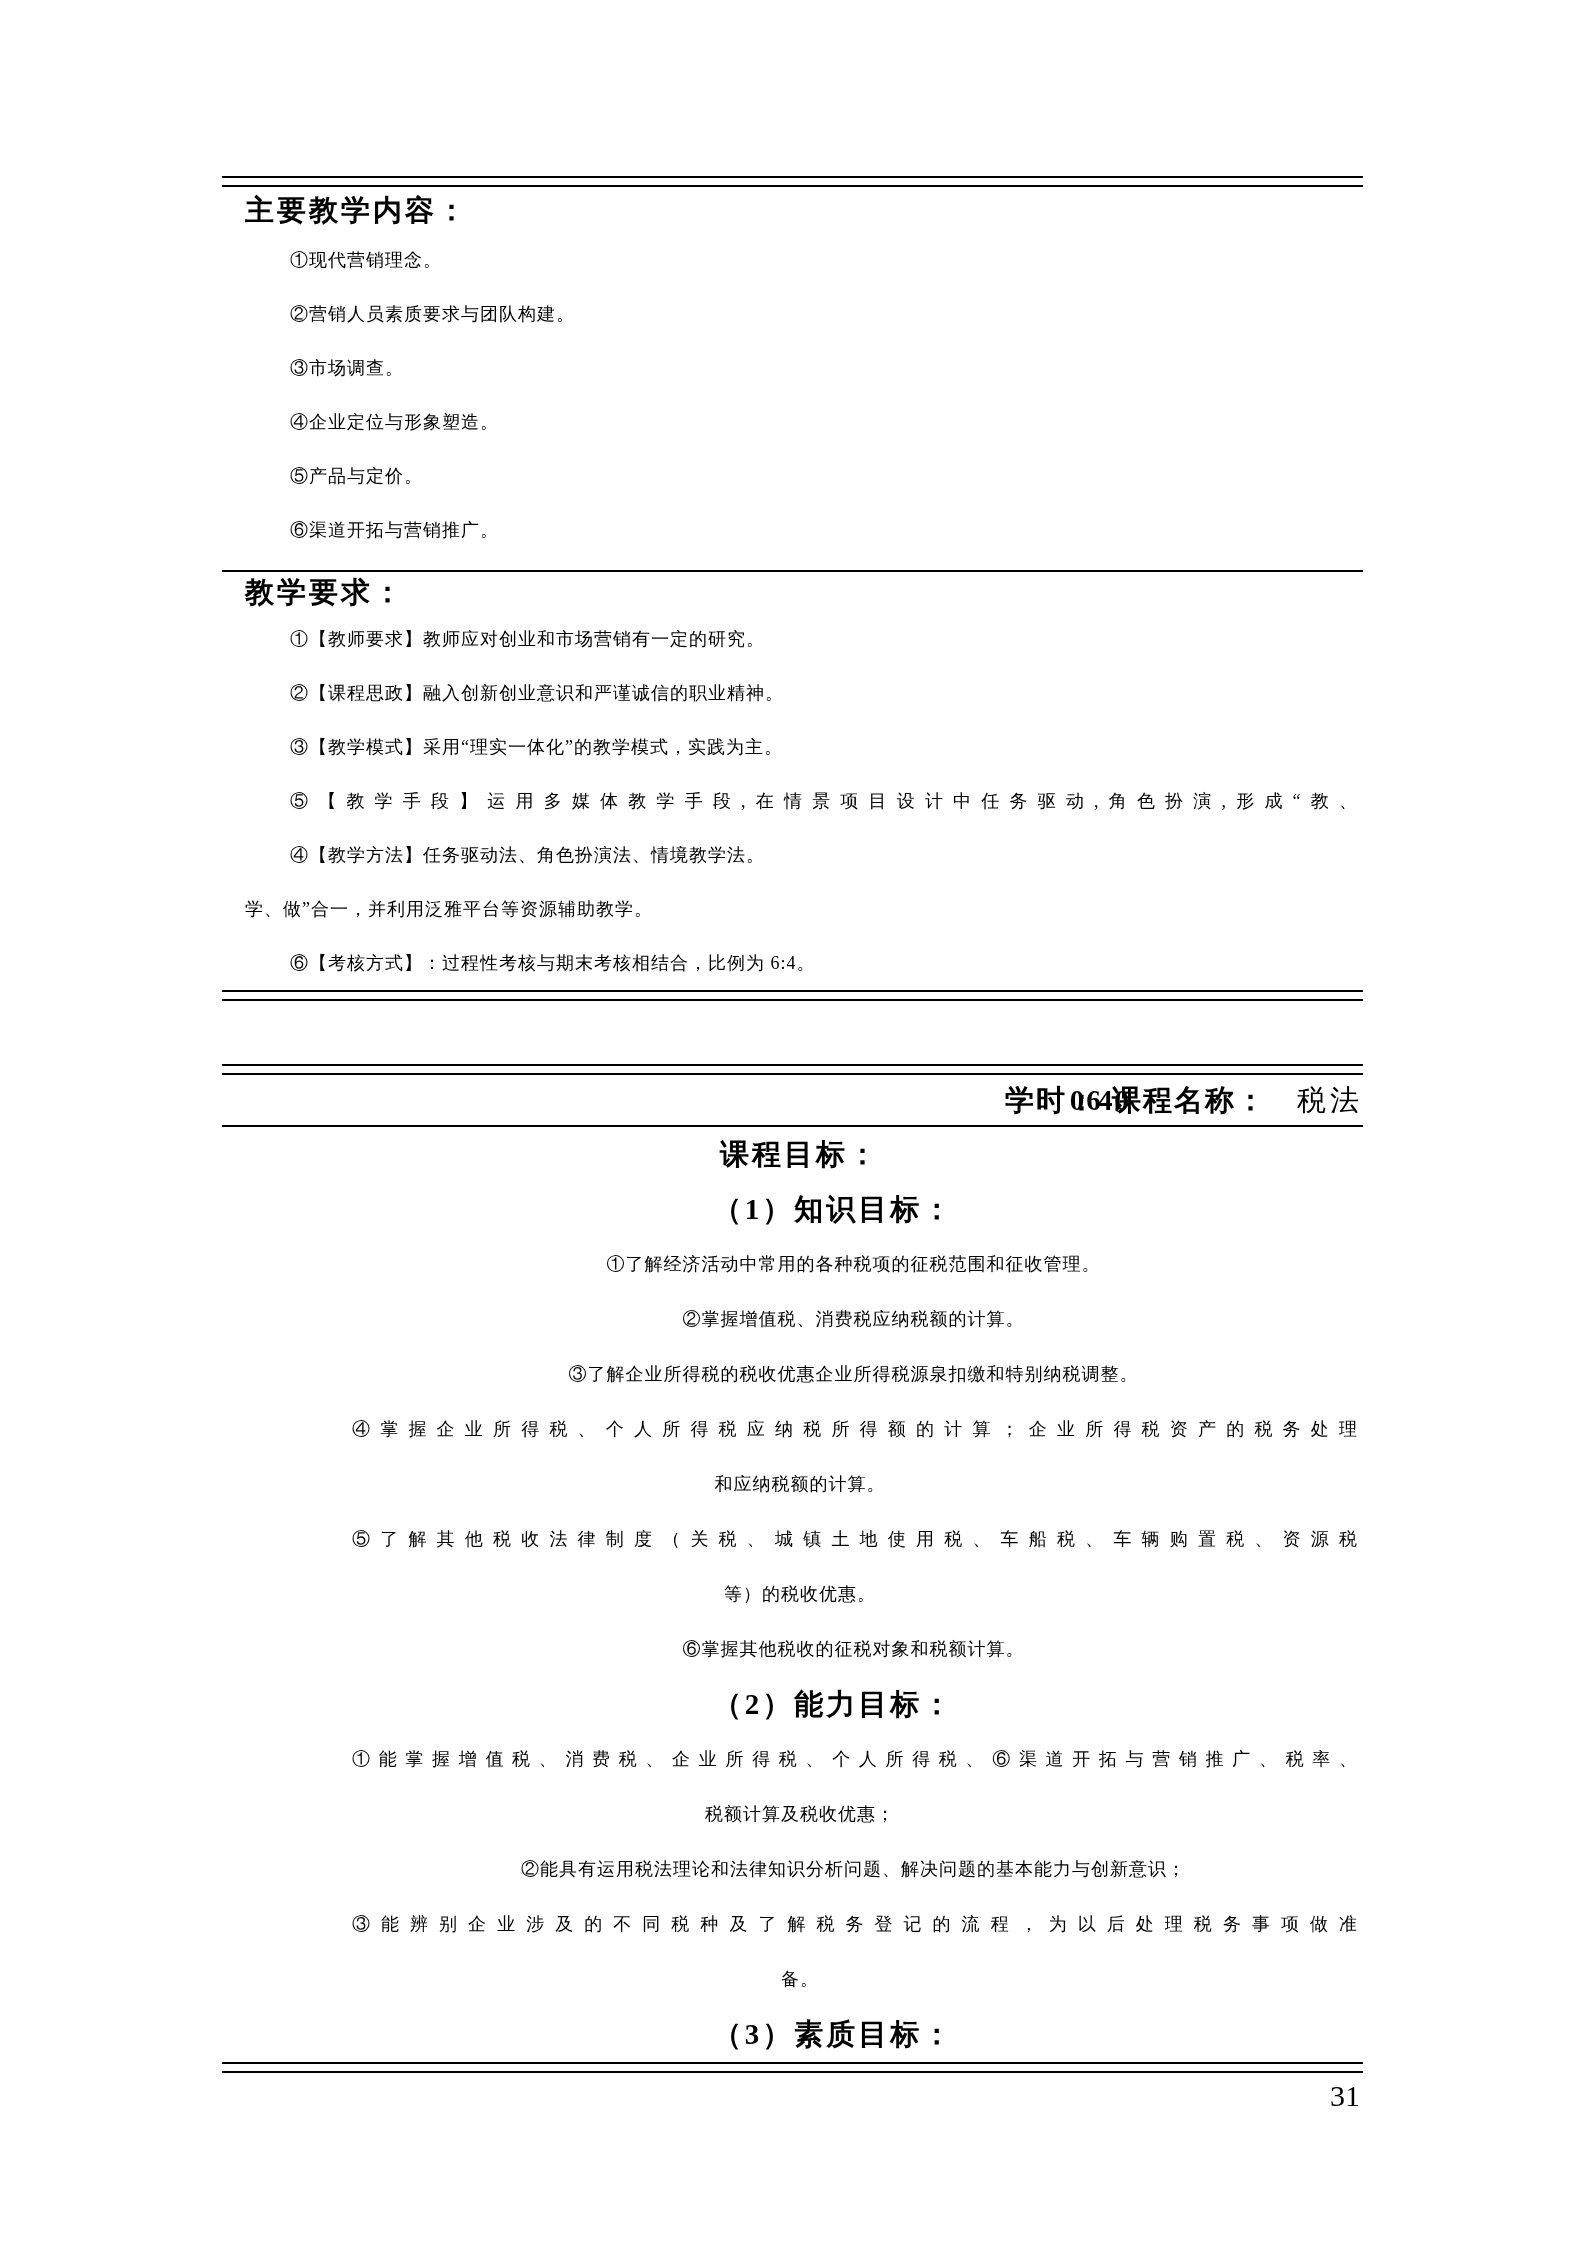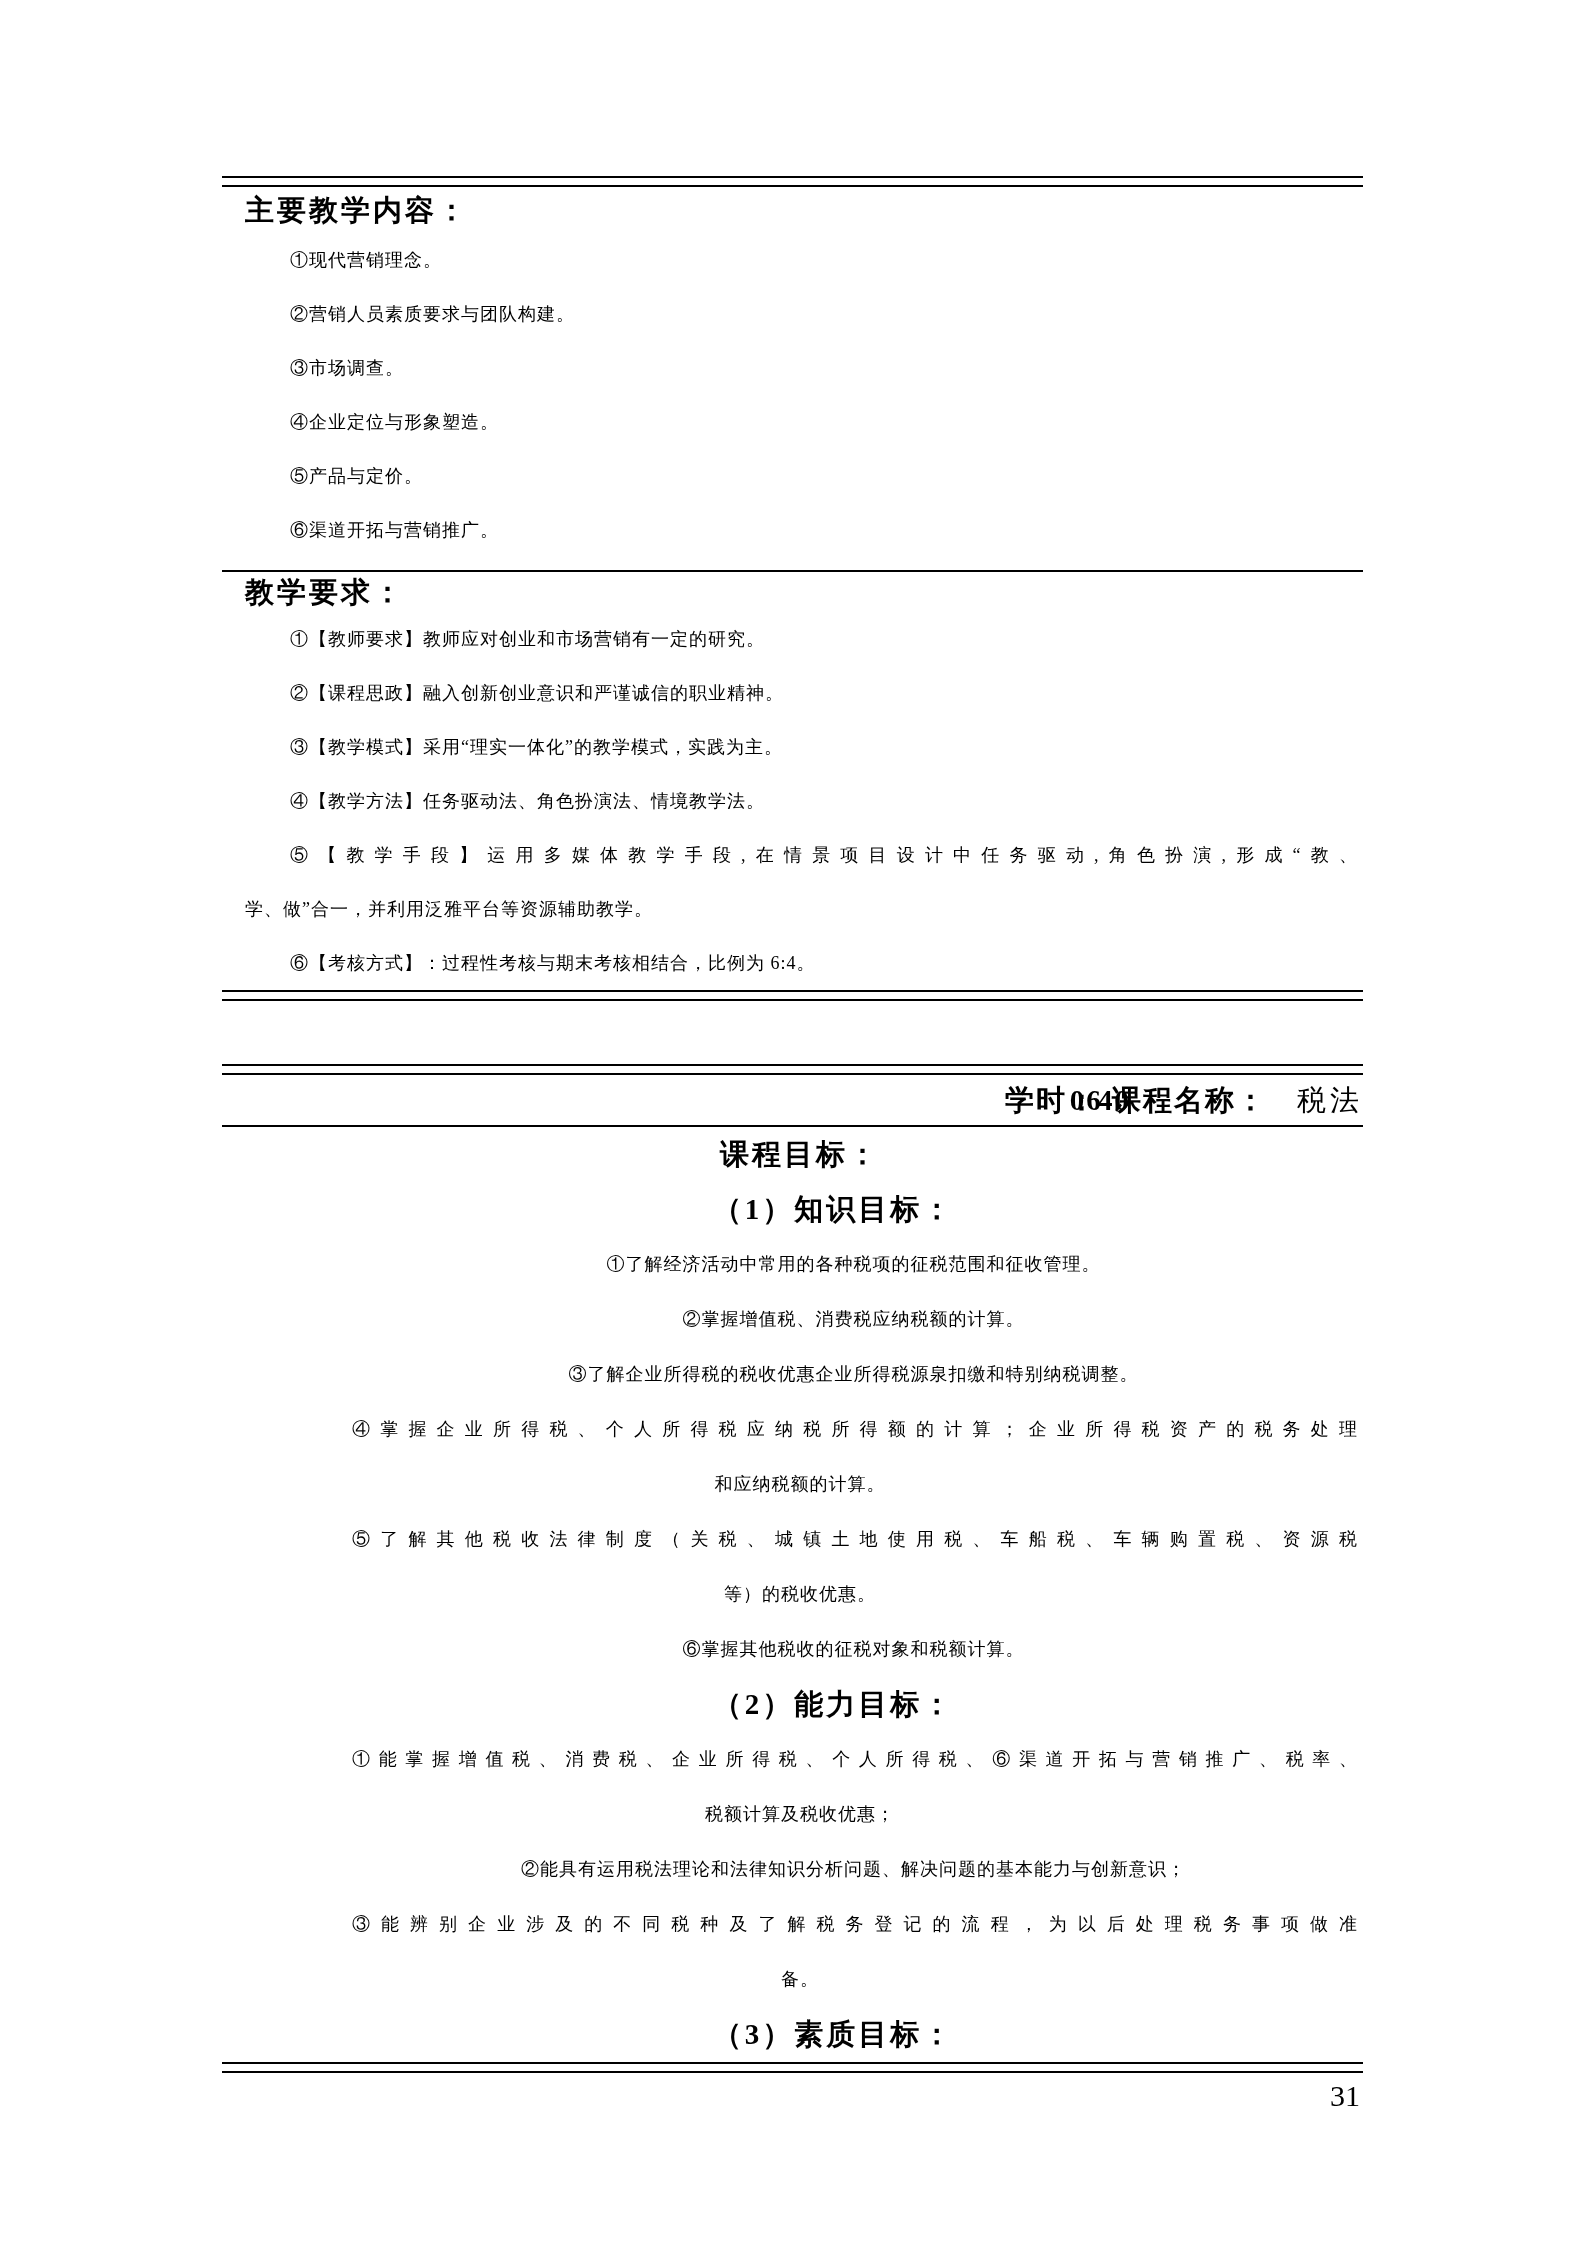--- a/index.html
+++ b/index.html
@@ -50,22 +50,22 @@
   <div class="line ind1">⑥渠道开拓与营销推广。</div>
 
   <div class="spacer13"></div>
   <div class="srule"></div>
 
   <div class="line h th2">教学要求：</div>
 
   <div class="line ind1">①【教师要求】教师应对创业和市场营销有一定的研究。</div>
   <div class="line ind1">②【课程思政】融入创新创业意识和严谨诚信的职业精神。</div>
   <div class="line ind1">③【教学模式】采用“理实一体化”的教学模式，实践为主。</div>
+  <div class="line ind1 full">⑤【教学手段】运用多媒体教学手段,在情景项目设计中任务驱动,角色扮演,形成“教、</div>
   <div class="line ind1">④【教学方法】任务驱动法、角色扮演法、情境教学法。</div>
-  <div class="line ind1 full">⑤【教学手段】运用多媒体教学手段,在情景项目设计中任务驱动,角色扮演,形成“教、</div>
   <div class="line">学、做”合一，并利用泛雅平台等资源辅助教学。</div>
   <div class="line ind1">⑥【考核方式】：过程性考核与期末考核相结合，比例为 6:4。</div>
 
   <div class="drule"></div>
 </div>
 
 <div id="t2" class="tbl">
   <div class="drule"></div>
 
   <div class="hdr">

